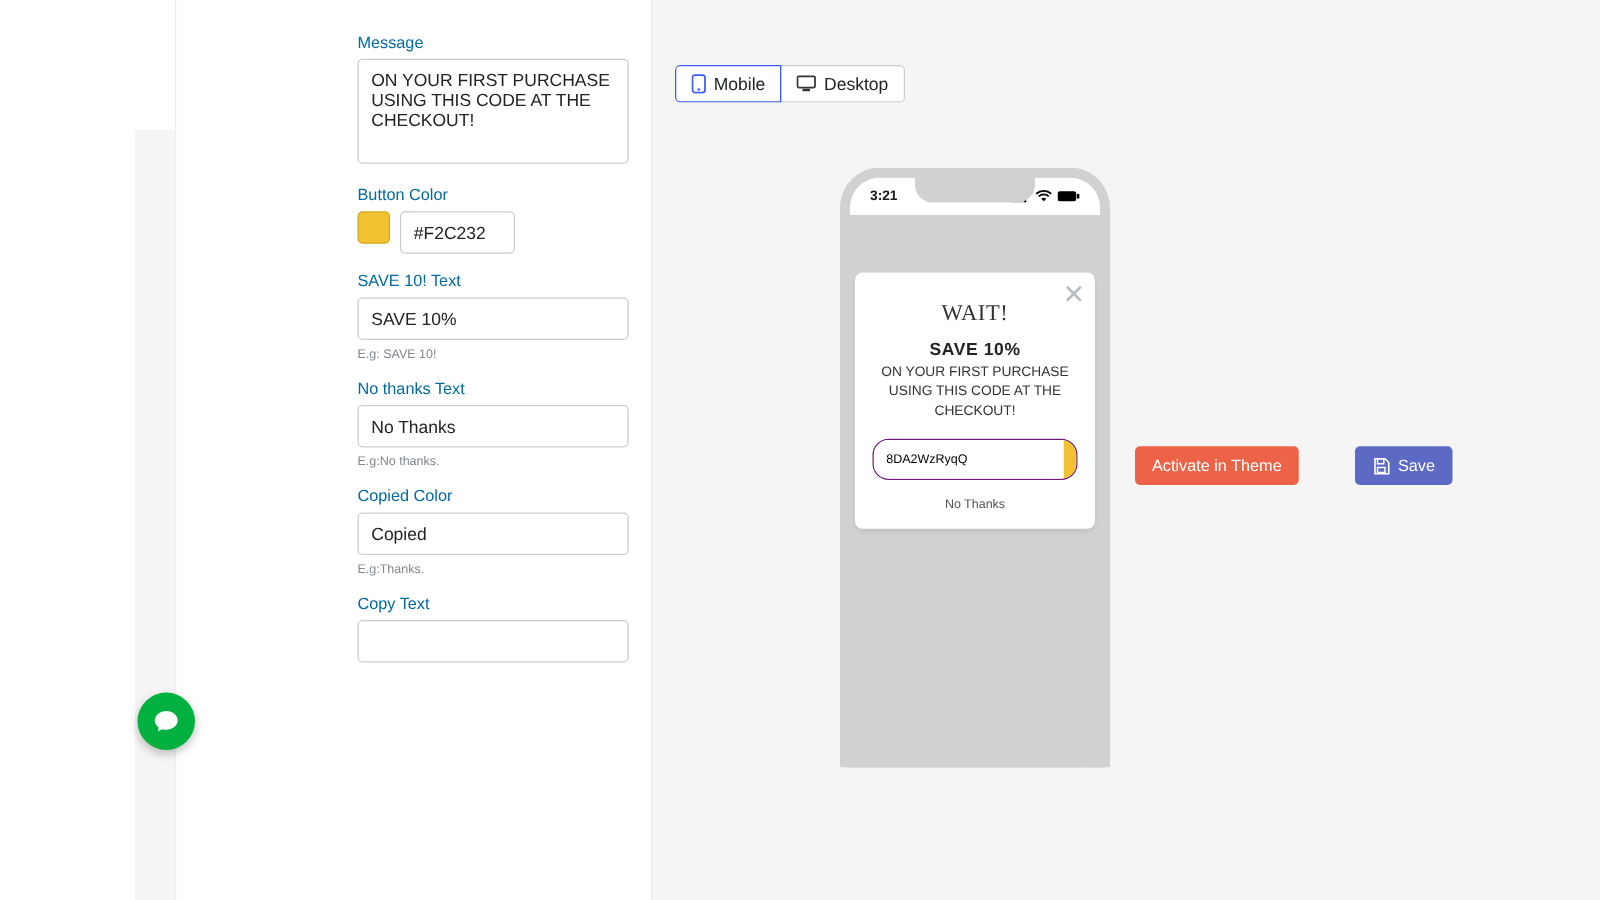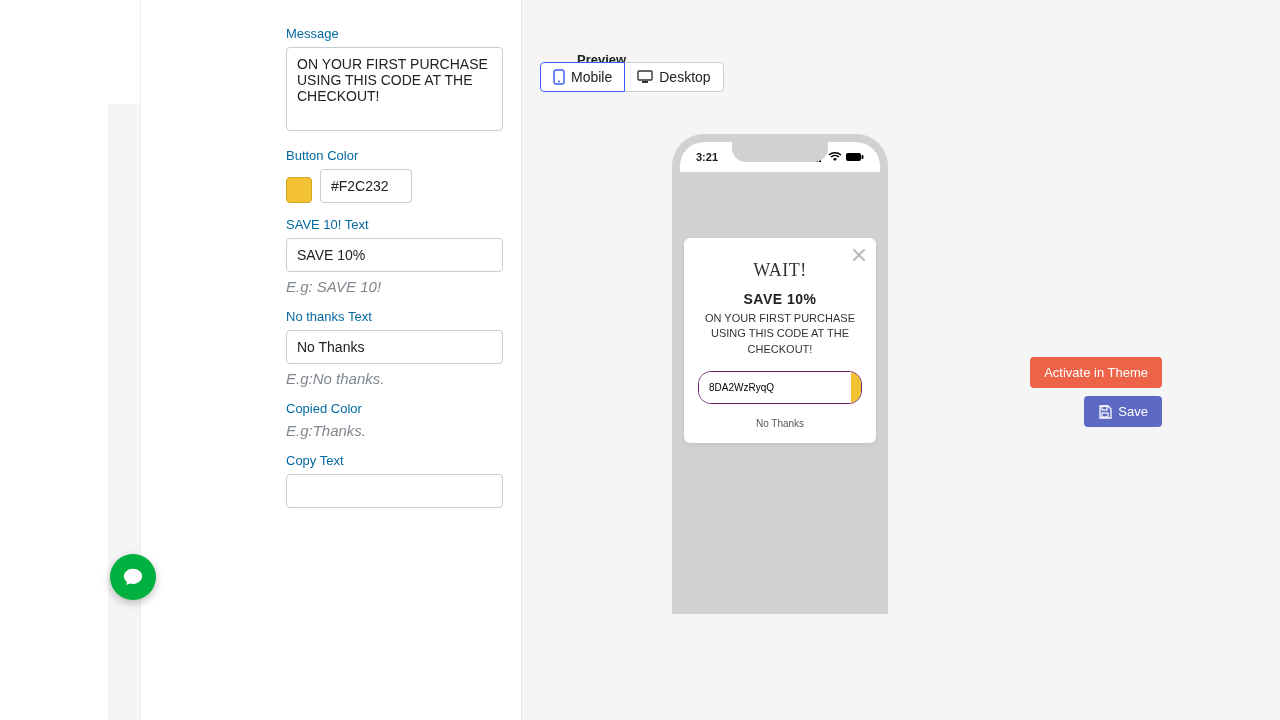--- a/index.html
+++ b/index.html
@@ -72,36 +72,35 @@
     padding:0 18px 0 40px;
   }
   .field-label{
     font-size:13px;
     margin:14px 0 6px 0;
     color:#0369a1;
   }
   .hint{
     color:var(--text-muted);
     margin:6px 0 0 0;
-    font-size:15px;
-    font-style:italic;
+    font-size:10px;
   }
   textarea.inp, input.inp{
     width:100%;
     border:1px solid var(--panel-border);
     border-radius:4px;
     padding:8px 10px;
     font-size:14px;
     font-family:inherit;
     color:#202223;
     background:#fff;
     resize:none;
   }
   textarea.inp{height:84px;}
-  .color-row{display:flex;gap:8px;align-items:flex-end;}
+  .color-row{display:flex;gap:8px;align-items:flex-start;}
   .swatch{
     width:26px;height:26px;border-radius:4px;
     background:var(--btnYellow);
     border:1px solid #d0a820;
   }
   .color-row input{width:92px;}
 
   
   .preview-area{
     position:absolute;
@@ -115,21 +114,21 @@
     position:absolute;
     left:18px;
     top:52px;
     font-size:13px;
     font-weight:600;
     color:#202223;
     padding-left:37px;
   }
   .toggle-group{
     position:absolute;
-    left:18px; top:62px;
+    left:18px; top:52px;
     display:flex;
     border-radius:4px;
     overflow:hidden;
     text-align:right;
   }
   .toggle-btn{
     display:flex;
     align-items:center;
     gap:6px;
     border:1px solid var(--panel-border);
@@ -194,21 +193,20 @@
   }
   .status-icons{display:flex;gap:4px;align-items:center;}
 
   .popup{
     position:absolute;
     top:76px; left:4px; right:4px;
     background:#fff;
     border-radius:6px;
     padding:18px 14px 14px 14px;
     box-shadow:0 2px 4px rgba(0,0,0,.07);
-    margin-top:20px;
   }
   .popup .close{
     position:absolute; top:10px; right:10px;
     color:#b8bcc0;
     font-size:16px;
     line-height:1;
     cursor:pointer;
   }
   .popup .wait{
     text-align:center;
@@ -241,21 +239,21 @@
   .popup .nthx{
     text-align:center;font-size:10px;color:#555;margin-top:14px;cursor:pointer;
   }
 
   
   .float-btns{
     position:absolute;
     right:118px;
     top:357px;
     display:flex;
-    flex-direction:column;
+    flex-direction:row;
     gap:8px;
     align-items:flex-end;
   }
   .btn-orange,.btn-primary{
     border:none;border-radius:4px;
     color:#fff;font-size:13px;
     padding:8px 14px;cursor:pointer;
     display:inline-flex;align-items:center;gap:6px;
   }
   .btn-orange{background:var(--orange);}
@@ -297,20 +295,21 @@
 
     <div class="field-label">SAVE 10! Text</div>
     <input class="inp" value="SAVE 10%" style="">
     <div class="hint">E.g: SAVE 10!</div>
 
     <div class="field-label">No thanks Text</div>
     <input class="inp" value="No Thanks" style="">
     <div class="hint">E.g:No thanks.</div>
 
     <div class="field-label">Copied Color</div>
+    <input class="inp" value="Copied" style="">
     <div class="hint">E.g:Thanks.</div>
 
     <div class="field-label">Copy Text</div>
     <input class="inp" style="">
   </div>
 </div>
 
 <div class="preview-area">
   <div class="preview-label">Preview</div>
 

